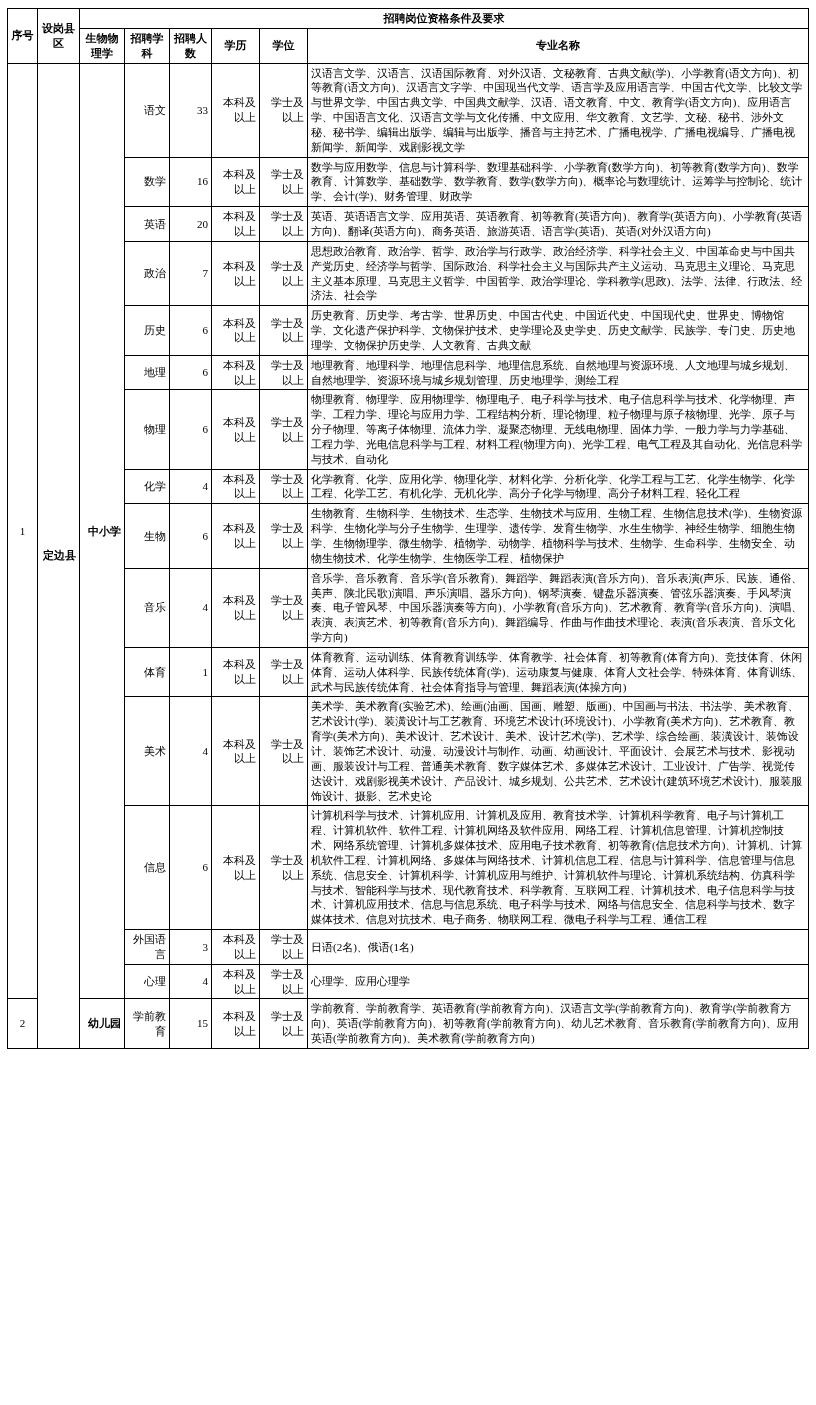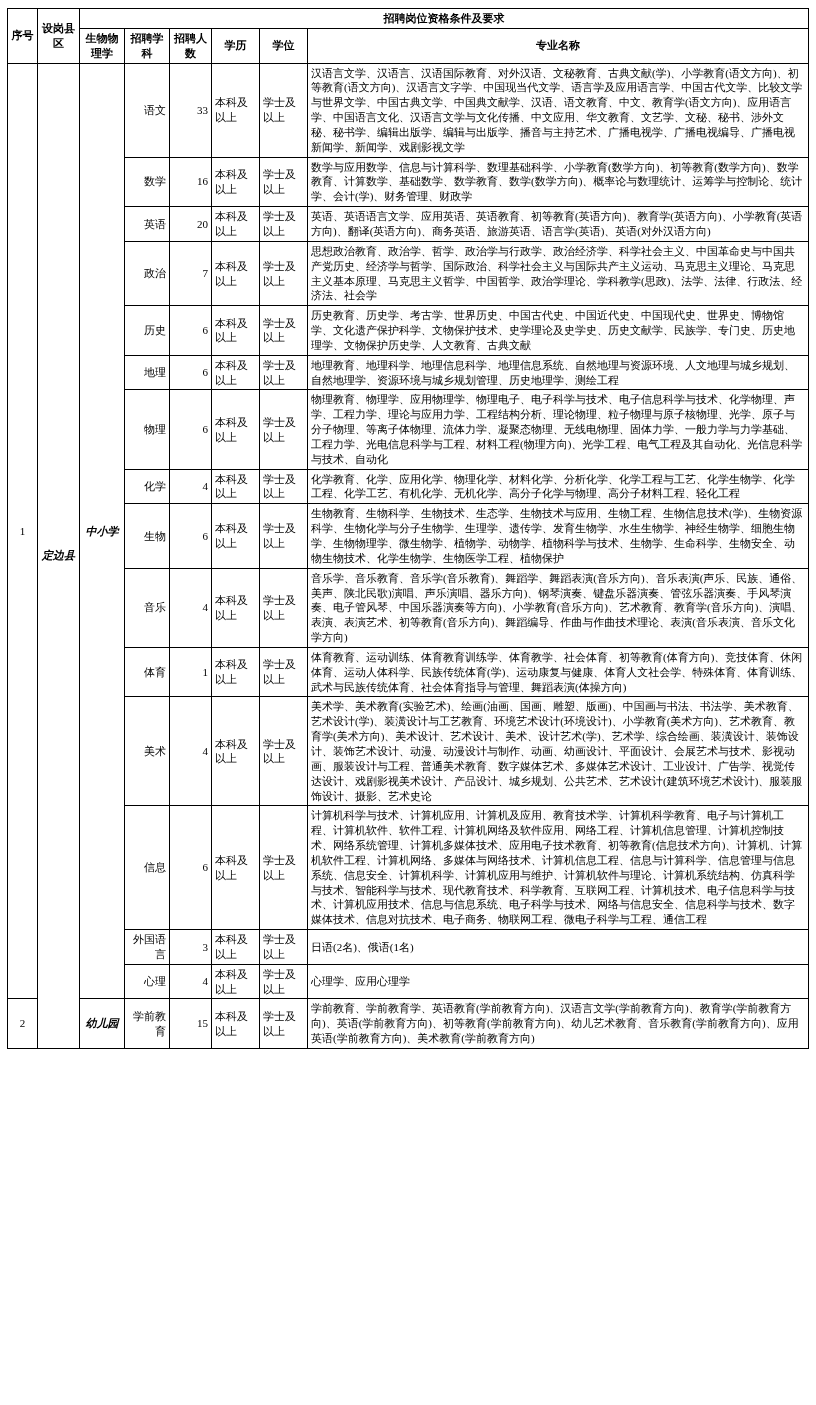--- a/index.html
+++ b/index.html
@@ -37,27 +37,26 @@
     padding: 2px 3px;
     font-size: 11px;
     line-height: 1.35;
   }
   .hd {
     text-align: center;
     font-weight: bold;
     font-size: 12px;
   }
   .vcell {
-    text-align: center;
+    text-align: right;
     font-weight: bold;
     font-size: 12px;
-    font-style: italic;
   }
   .small-ctr {
-    text-align: left;
+    text-align: right;
     font-size: 11px;
     line-height: 1.25;
   }
   .major {
     text-align: left;
     font-size: 11px;
     line-height: 1.45;
     padding: 4px 5px;
   }
   .num { text-align: right; font-size: 12px; }

